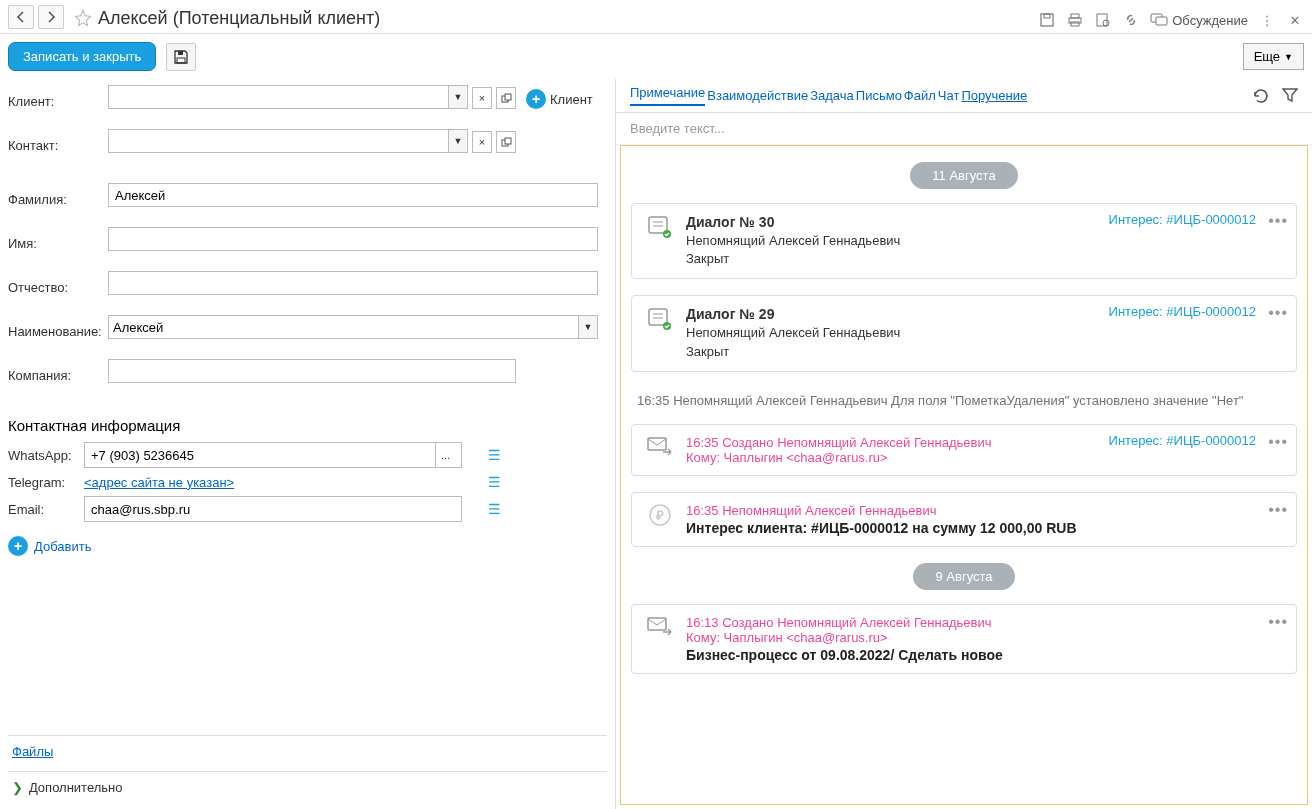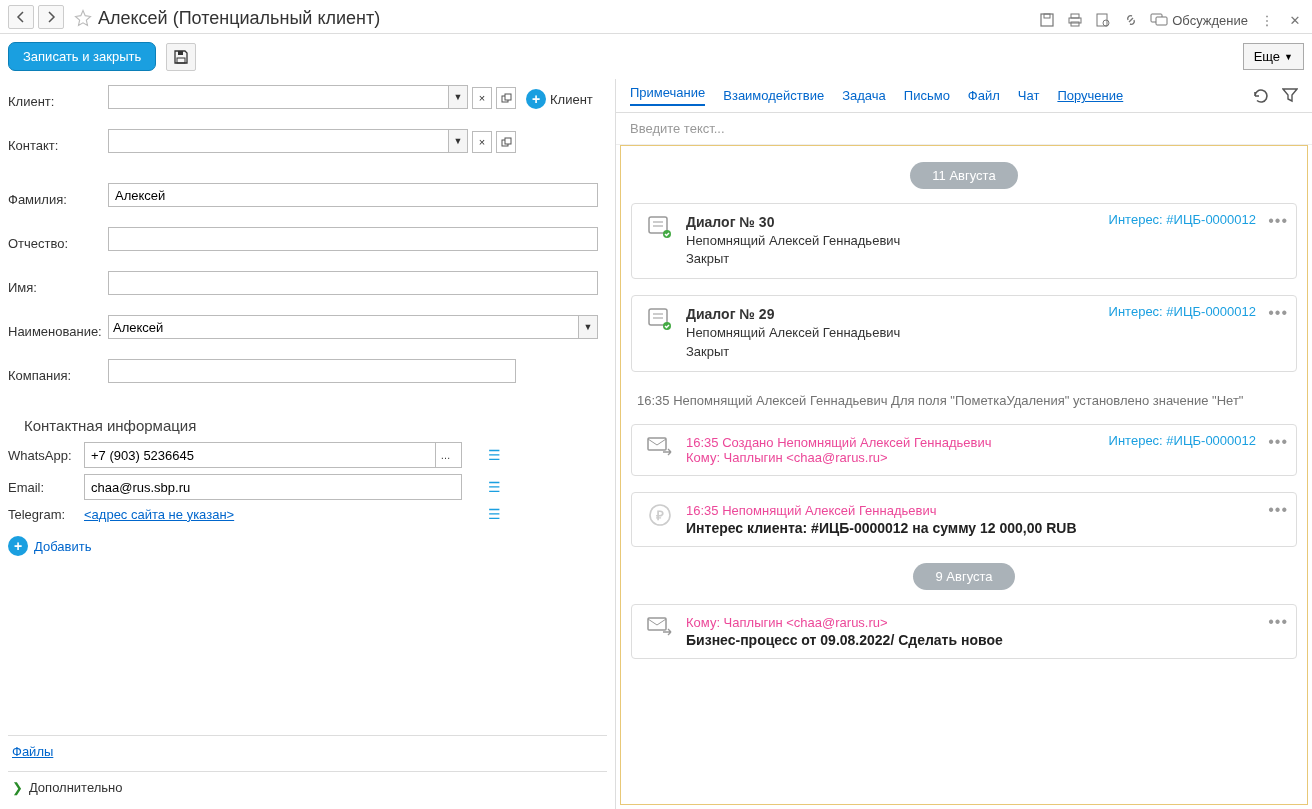--- a/index.html
+++ b/index.html
@@ -22,35 +22,35 @@
 .form-label{width:100px;color:#333;font-size:13px}
 .input-combo{display:flex;flex:0 0 408px}
 .input-combo input{flex:1;border:1px solid #bbb;height:24px;padding:0 4px;border-right:none}
 .combo-btn{width:20px;height:24px;border:1px solid #bbb;background:#f5f5f5;display:flex;align-items:center;justify-content:center;font-size:9px;cursor:pointer}
 .ext-btn{width:20px;height:22px;border:1px solid #bbb;background:#fff;display:flex;align-items:center;justify-content:center;font-size:11px;cursor:pointer;margin-left:4px}
 .plus-client{display:flex;align-items:center;gap:4px;margin-left:10px;cursor:pointer;color:#333}
 .plus-circle{width:20px;height:20px;border-radius:50%;background:#1a9fe0;color:#fff;display:flex;align-items:center;justify-content:center;font-size:14px;font-weight:bold}
 .text-input{border:1px solid #bbb;height:24px;padding:0 6px}
 .w490{width:490px}
 .w408{width:408px}
-.section-title{font-size:15px;color:#404040;margin:14px 16px 8px}
+.section-title{font-size:15px;color:#000000;margin:14px 0 8px}
 .contact-row{display:flex;align-items:center;gap:6px;margin-bottom:6px}
 .contact-label{width:70px}
 .contact-input{flex:0 0 378px;border:1px solid #bbb;height:26px;padding:0 6px;display:flex;align-items:center}
 .contact-input input{border:none;flex:1;height:100%;outline:none}
 .dots-btn{border-left:1px solid #bbb;width:20px;height:100%;display:flex;align-items:center;justify-content:center;cursor:pointer;font-size:10px}
 .link-text{color:#0066cc;text-decoration:underline;cursor:pointer}
 .add-link{display:flex;align-items:center;gap:6px;margin-top:8px;cursor:pointer}
 .spacer{flex:1}
 .files-link{color:#0066cc;text-decoration:underline;cursor:pointer;padding:8px 4px}
 .divider{border-top:1px solid #ddd;margin-top:4px}
 .expand-row{display:flex;align-items:center;gap:6px;padding:8px 4px;cursor:pointer;color:#333}
 .chev{color:#2a8c2a}
 .right-pane{flex:1;border-left:1px solid #ddd;display:flex;flex-direction:column;overflow:hidden}
-.tabs{display:flex;align-items:center;padding:6px 14px;gap:18px;border-bottom:1px solid #ddd}
+.tabs{display:flex;align-items:center;padding:6px 14px;gap:2px;border-bottom:1px solid #ddd}
 .tab{color:#0066cc;cursor:pointer;font-size:13px}
 .tab.active{color:#0066cc;border-bottom:2px solid #0066cc;padding-bottom:4px;font-weight:500}
 .tab.under{text-decoration:underline}
 .tab-icons{margin-left:auto;display:flex;gap:12px;color:#555}
 .note-input{padding:8px 14px;color:#999;border-bottom:1px solid #eee}
 .feed{flex:1;overflow-y:auto;padding:10px 10px;background:#fff;border:1px solid #e8c877;margin:0 4px 4px 4px;position:relative}
 .feed::-webkit-scrollbar{width:12px}
 .feed::-webkit-scrollbar-thumb{background:#ccc;border-radius:6px}
 .date-badge{background:#aab2b8;color:#fff;padding:6px 22px;border-radius:14px;font-size:13px;display:inline-block}
 .date-wrap{text-align:center;margin:6px 0 14px}
@@ -180,25 +180,25 @@
           </div>
       </div>
 
       <div style="height:10px"></div>
 
       <div class="form-row">
         <div class="form-label">Фамилия:</div>
         <input class="text-input w490" value="Алексей" style="">
       </div>
       <div class="form-row">
+        <div class="form-label">Имя:</div>
+        <input class="text-input w490" style="">
+      </div>
+      <div class="form-row">
         <div class="form-label">Отчество:</div>
-        <input class="text-input w490" style="">
-      </div>
-      <div class="form-row">
-        <div class="form-label">Имя:</div>
         <input class="text-input w490" style="">
       </div>
       <div class="form-row">
         <div class="form-label">Наименование:</div>
         <div class="input-combo" style="flex:0 0 490px">
           <input type="text" value="Алексей" style="">
           <div class="combo-btn">▼</div>
         </div>
       </div>
       <div class="form-row">
@@ -211,30 +211,30 @@
       <div class="contact-row">
         <div class="contact-label">WhatsApp:</div>
         <div class="contact-input">
           <input value="+7 (903) 5236645" style="">
           <div class="dots-btn">…</div>
         </div>
         <div style="width:14px"></div>
         <div class="menu-lines"></div>
       </div>
       <div class="contact-row">
+        <div class="contact-label">Telegram:</div>
+        <span class="link-text" style="flex:0 0 378px">&lt;адрес сайта не указан&gt;</span>
+        <div style="width:14px"></div>
+        <div class="menu-lines"></div>
+      </div>
+      <div class="contact-row">
         <div class="contact-label">Email:</div>
         <div class="contact-input">
           <input value="chaa@rus.sbp.ru" style="">
         </div>
-        <div style="width:14px"></div>
-        <div class="menu-lines"></div>
-      </div>
-      <div class="contact-row">
-        <div class="contact-label">Telegram:</div>
-        <span class="link-text" style="flex:0 0 378px">&lt;адрес сайта не указан&gt;</span>
         <div style="width:14px"></div>
         <div class="menu-lines"></div>
       </div>
 
       <div class="add-link">
         <div class="plus-circle">+</div>
         <span style="color:#0066cc">Добавить</span>
       </div>
 
       <div class="spacer"></div>
@@ -358,20 +358,21 @@
           <span class="card-dots">•••</span>
           <div class="card-head">
             <div class="card-icon">
                 <svg width="26" height="22" viewBox="0 0 26 22">
                   <rect x="1" y="3" width="18" height="12" rx="1" fill="none" stroke="#999" stroke-width="1.5"></rect>
                   <path d="M1 4l9 6 9-6" stroke="#999" fill="none"></path>
                   <path d="M16 17h8m0 0l-3-3m3 3l-3 3" stroke="#999" fill="none" stroke-width="1.4"></path>
                 </svg>
               </div>
             <div class="card-body">
+              <div class="meta-line">16:13 Создано Непомнящий Алексей Геннадьевич</div>
               <div class="meta-line">Кому: Чаплыгин &lt;chaa@rarus.ru&gt;</div>
               <div class="bold-line">Бизнес-процесс от 09.08.2022/ Сделать новое</div>
             </div>
           </div>
         </div>
       </div>
     </div>
   </div>
 </div>
 

